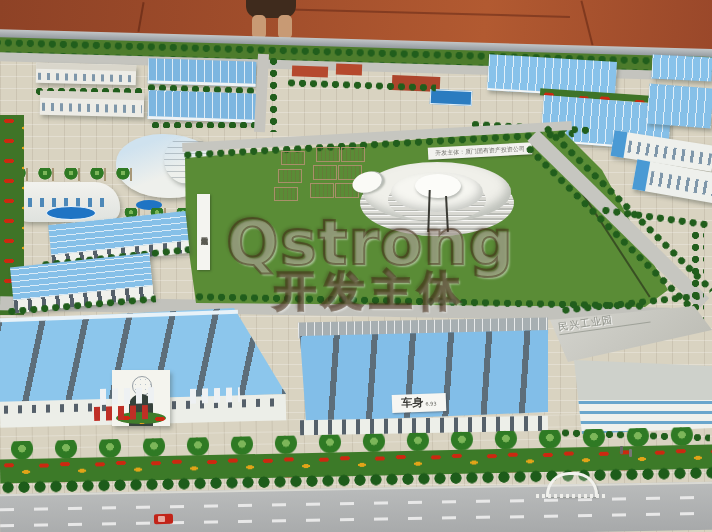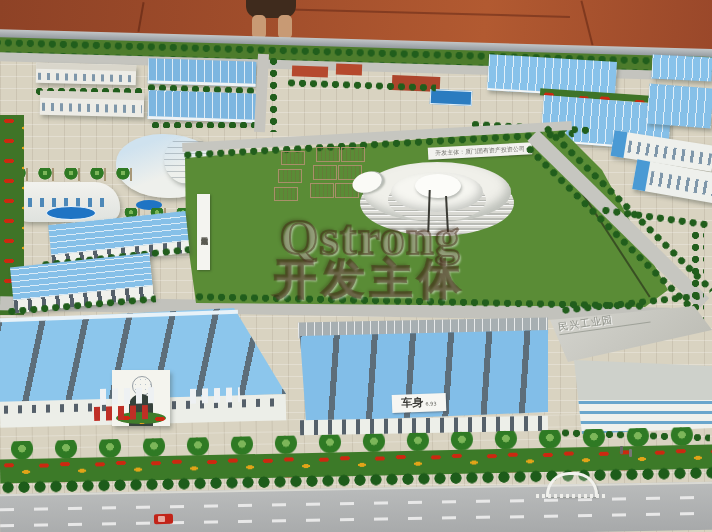--- a/index.html
+++ b/index.html
@@ -225,17 +225,17 @@
   <div class="a" style="left:154px;top:514px;width:19px;height:10px;transform:rotate(-1deg);background:#c22318;border-radius:2px;">
     <div class="a" style="left:4px;top:2px;width:7px;height:6px;background:#e8a9a0;border-radius:1px;"></div>
   </div>
 
   <div class="a" style="left:546px;top:472px;width:46px;height:22px;border:3px solid #f2f2ee;border-bottom:none;border-radius:23px 23px 0 0;background:rgba(240,240,235,.25);box-shadow:1px 1px 2px rgba(80,90,80,.4);"></div>
   <div class="a" style="left:536px;top:494px;width:70px;height:4px;background-image:repeating-linear-gradient(90deg,#eeeeea 0 3px,rgba(0,0,0,0) 3px 6px);"></div>
   <div class="a" style="left:620px;top:446px;width:3px;height:8px;background:#666;border-radius:1px;"></div>
   <div class="a" style="left:629px;top:449px;width:3px;height:8px;background:#777;border-radius:1px;"></div>
 
   <div class="a" style="left:140px;top:212px;width:460px;z-index:60;">
-    <div class="wm" style="font-size:50px;letter-spacing:1px;font-family:Liberation Serif, serif;">Qstrong</div>
+    <div class="wm" style="font-size:62px;letter-spacing:1px;">Qstrong</div>
     <div class="wm" style="font-size:42px;letter-spacing:6px;margin-top:-4px;">开发主体</div>
   </div>
 
 </div>
 
 </body></html>

